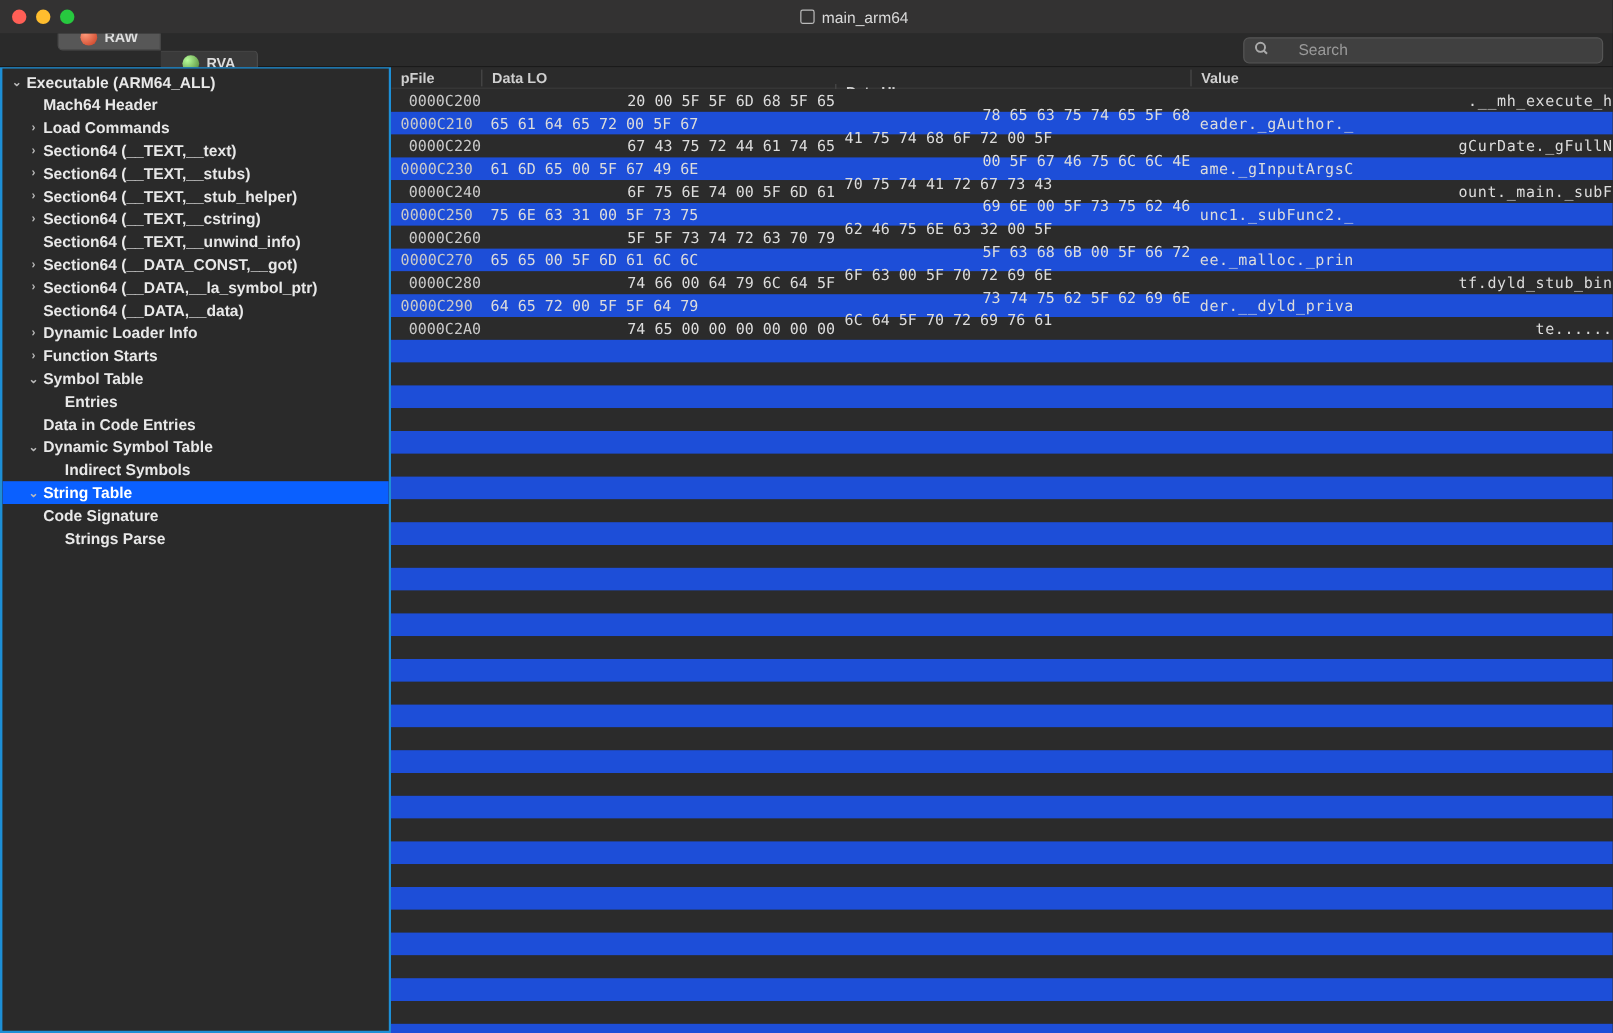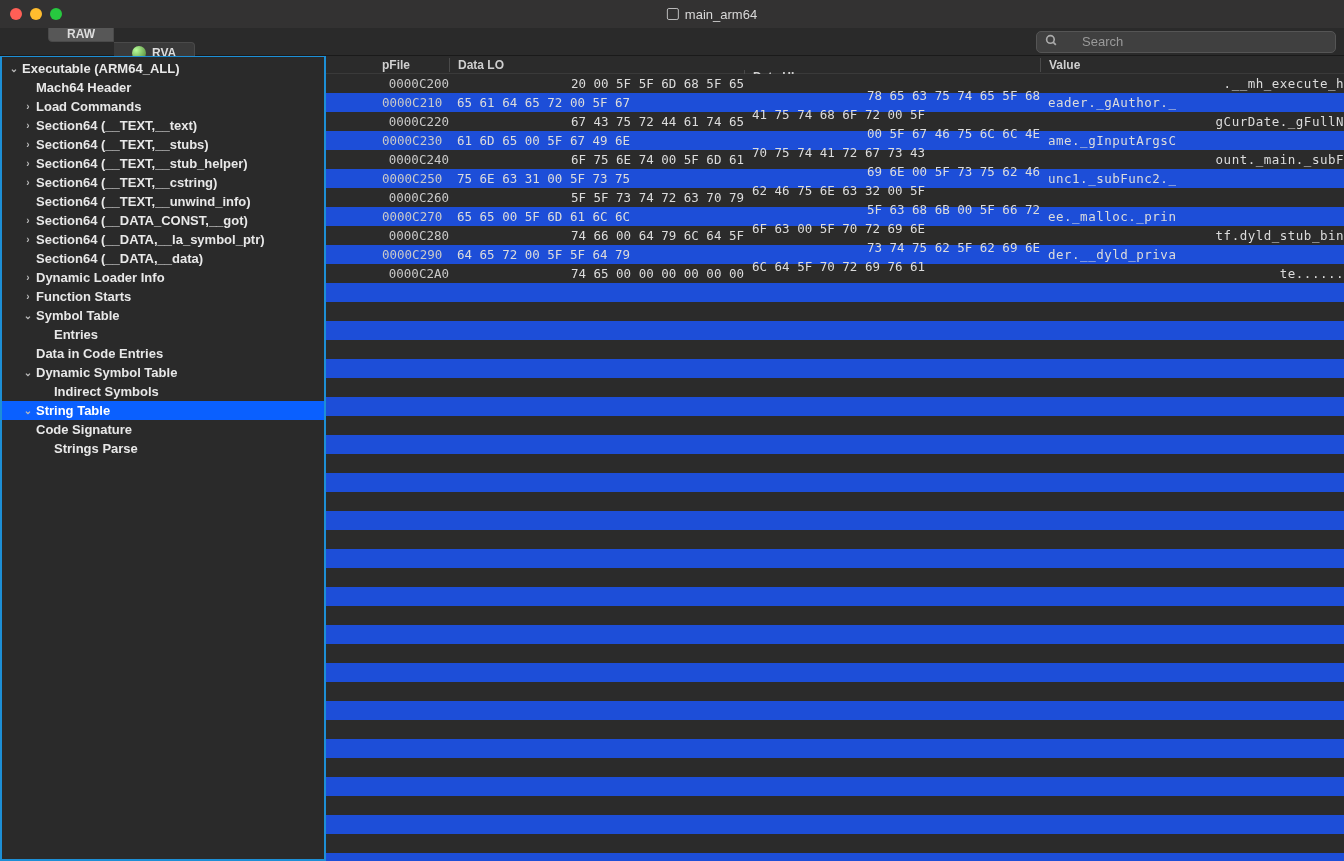--- a/index.html
+++ b/index.html
@@ -72,21 +72,21 @@
     font-size: 12px;
     font-weight: 600;
     display:flex;
     align-items:center;
     gap:6px;
     border: 1px solid #4a4a4a;
     cursor: pointer;
   }
   .seg-btn:first-child { border-radius: 4px 0 0 4px; }
   .seg-btn:last-child  { border-radius: 0 4px 4px 0; border-left: none; margin-top: 22px; }
-  .seg-btn.active { background: #575757; flex-direction: column; }
+  .seg-btn.active { background: #575757; }
   .seg-icon {
     width: 14px; height: 14px;
     border-radius: 50%;
     display:inline-block;
   }
   .seg-icon.red { background: radial-gradient(circle at 30% 30%, #ff9a7a, #c63a1f); }
   .seg-icon.green { background: radial-gradient(circle at 30% 30%, #b7ff9a, #4a7a2f); }
 
   .search-wrap {
     margin-left: auto;
@@ -170,21 +170,21 @@
     border-bottom:1px solid #3a3a3a;
   }
   .hex-header > div {
     padding-left:8px;
     border-left:1px solid #4a4a4a;
     font-family: -apple-system, sans-serif;
     font-weight:600;
     font-size:12px;
   }
   .hex-header > div:first-child { border-left:none; }
-  .col-pfile { width: 75px; margin-left: 48px; }
+  .col-pfile { width: 75px; }
   .col-lo    { width: 295px; }
   .col-hi    { width: 296px; margin-top: 24px; }
   .col-val   { flex:1; }
 
   .hex-body {
     flex:1;
     overflow:auto;
     background:#2b2b2b;
   }
   .hex-row {

